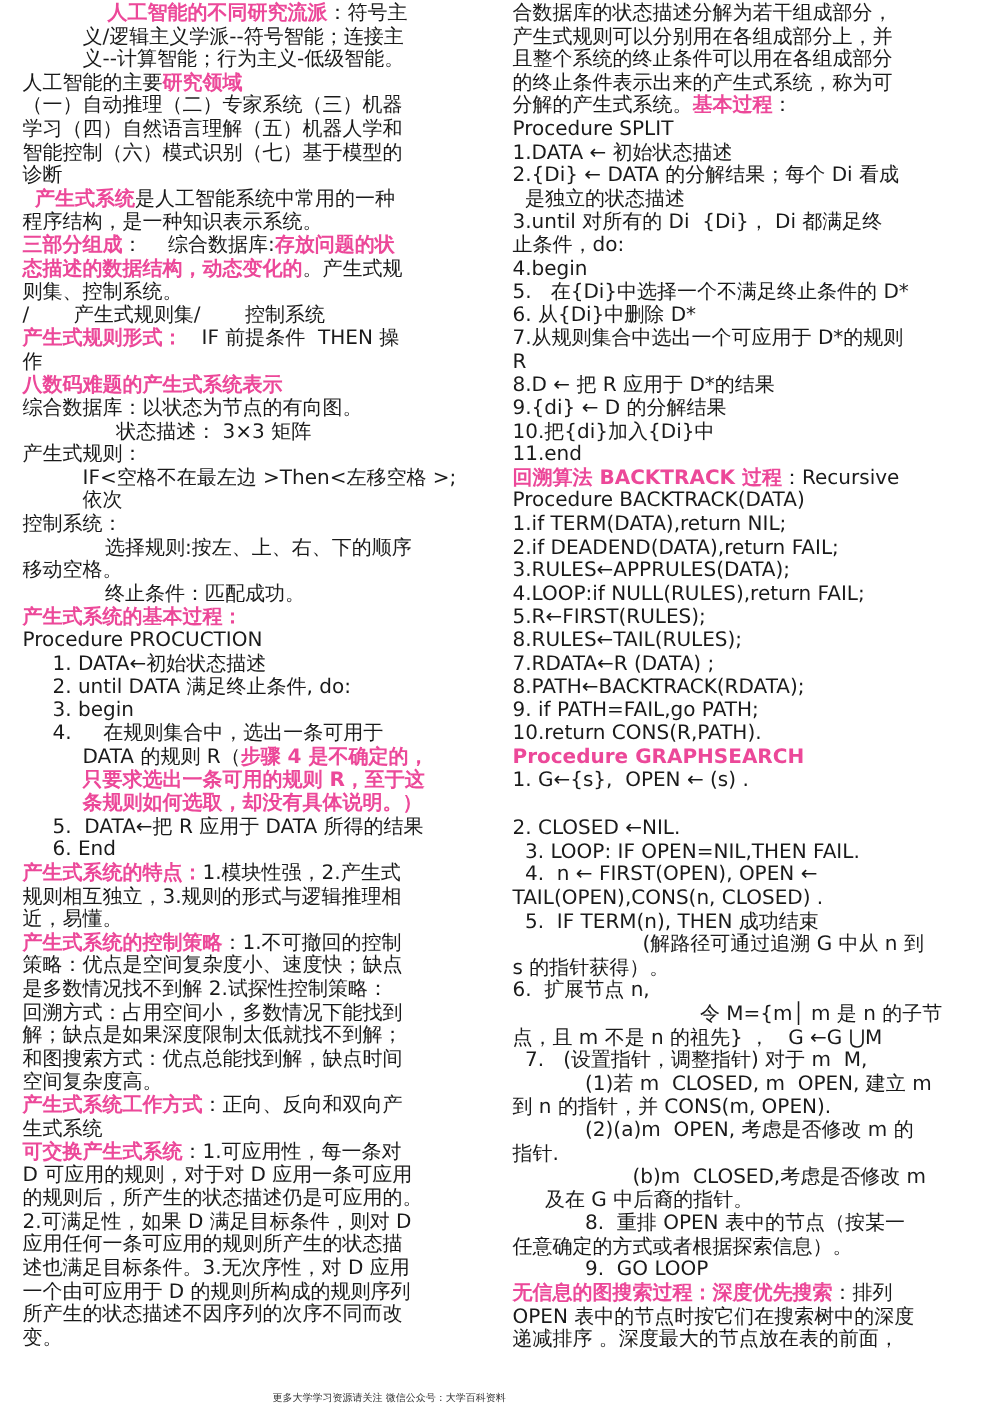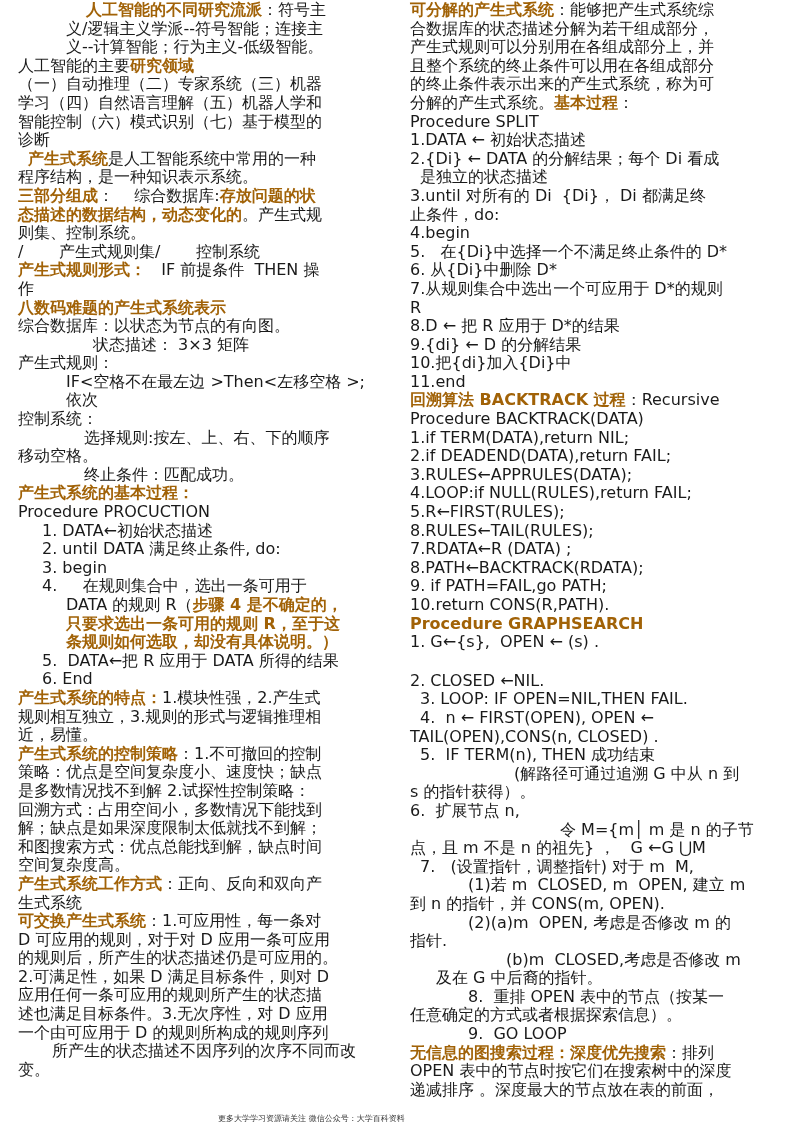--- a/index.html
+++ b/index.html
@@ -2,21 +2,21 @@
 <html><head>
 <meta charset="utf-8">
 <style>
   html, body { margin: 0; padding: 0; background: #ffffff; }
   body { width: 793px; height: 1122px; position: relative; overflow: hidden;
          font-family: "DejaVu Sans", sans-serif; color: #1a1a1a; }
   .col { position: absolute; top: 1px; font-size: 16px; line-height: 18.6px; }
   .col.left { left: 18px; width: 372px; }
   .col.right { left: 410px; width: 362px; }
   .p { margin: 0; white-space: pre-wrap; word-break: break-all; }
-  .b { font-weight: bold; color: #a16207; }
+  .b { font-weight: bold; color: #ec4899; }
   .footer { position: absolute; top: 1104px; left: 213px; font-size: 8px; color: #333;
             font-family: "DejaVu Serif", serif; white-space: pre; }
   .footer span { margin-right: 20px; }
 </style>
 </head>
 <body>
 
 <div class="col left" id="left-col">
     <p class="p" style="padding-left: 68px;"><span class="b">人工智能的不同研究流派</span><span>：符号主</span></p>
     <p class="p" style="padding-left: 48px;"><span>义/逻辑主义学派--符号智能；连接主</span></p>
@@ -67,25 +67,24 @@
     <p class="p" style="padding-left: 0px;"><span>空间复杂度高。</span></p>
     <p class="p" style="padding-left: 0px;"><span class="b">产生式系统工作方式</span><span>：正向、反向和双向产</span></p>
     <p class="p" style="padding-left: 0px;"><span>生式系统</span></p>
     <p class="p" style="padding-left: 0px;"><span class="b">可交换产生式系统</span><span>：1.可应用性，每一条对</span></p>
     <p class="p" style="padding-left: 0px;"><span>D 可应用的规则，对于对 D 应用一条可应用</span></p>
     <p class="p" style="padding-left: 0px;"><span>的规则后，所产生的状态描述仍是可应用的。</span></p>
     <p class="p" style="padding-left: 0px;"><span>2.可满足性，如果 D 满足目标条件，则对 D</span></p>
     <p class="p" style="padding-left: 0px;"><span>应用任何一条可应用的规则所产生的状态描</span></p>
     <p class="p" style="padding-left: 0px;"><span>述也满足目标条件。3.无次序性，对 D 应用</span></p>
     <p class="p" style="padding-left: 0px;"><span>一个由可应用于 D 的规则所构成的规则序列</span></p>
-    <p class="p" style="padding-left: 0px; text-align: center;"><span>所产生的状态描述不因序列的次序不同而改</span></p>
+    <p class="p" style="padding-left: 0px;"><span>所产生的状态描述不因序列的次序不同而改</span></p>
     <p class="p" style="padding-left: 0px;"><span>变。</span></p>
   </div>
 <div class="col right" id="right-col">
-    <p class="p" style="padding-left: 0px;"><span class="b">可分解的产生式系统</span><span>：能够把产生式系统综</span></p>
     <p class="p" style="padding-left: 0px;"><span>合数据库的状态描述分解为若干组成部分，</span></p>
     <p class="p" style="padding-left: 0px;"><span>产生式规则可以分别用在各组成部分上，并</span></p>
     <p class="p" style="padding-left: 0px;"><span>且整个系统的终止条件可以用在各组成部分</span></p>
     <p class="p" style="padding-left: 0px;"><span>的终止条件表示出来的产生式系统，称为可</span></p>
     <p class="p" style="padding-left: 0px;"><span>分解的产生式系统。</span><span class="b">基本过程</span><span>：</span></p>
     <p class="p" style="padding-left: 0px;"><span>Procedure SPLIT</span></p>
     <p class="p" style="padding-left: 0px;"><span>1.DATA ← 初始状态描述</span></p>
     <p class="p" style="padding-left: 0px;"><span>2.{Di} ← DATA 的分解结果；每个 Di 看成</span></p>
     <p class="p" style="padding-left: 10px;"><span>是独立的状态描述</span></p>
     <p class="p" style="padding-left: 0px;"><span>3.until 对所有的 Di  {Di}， Di 都满足终</span></p>

